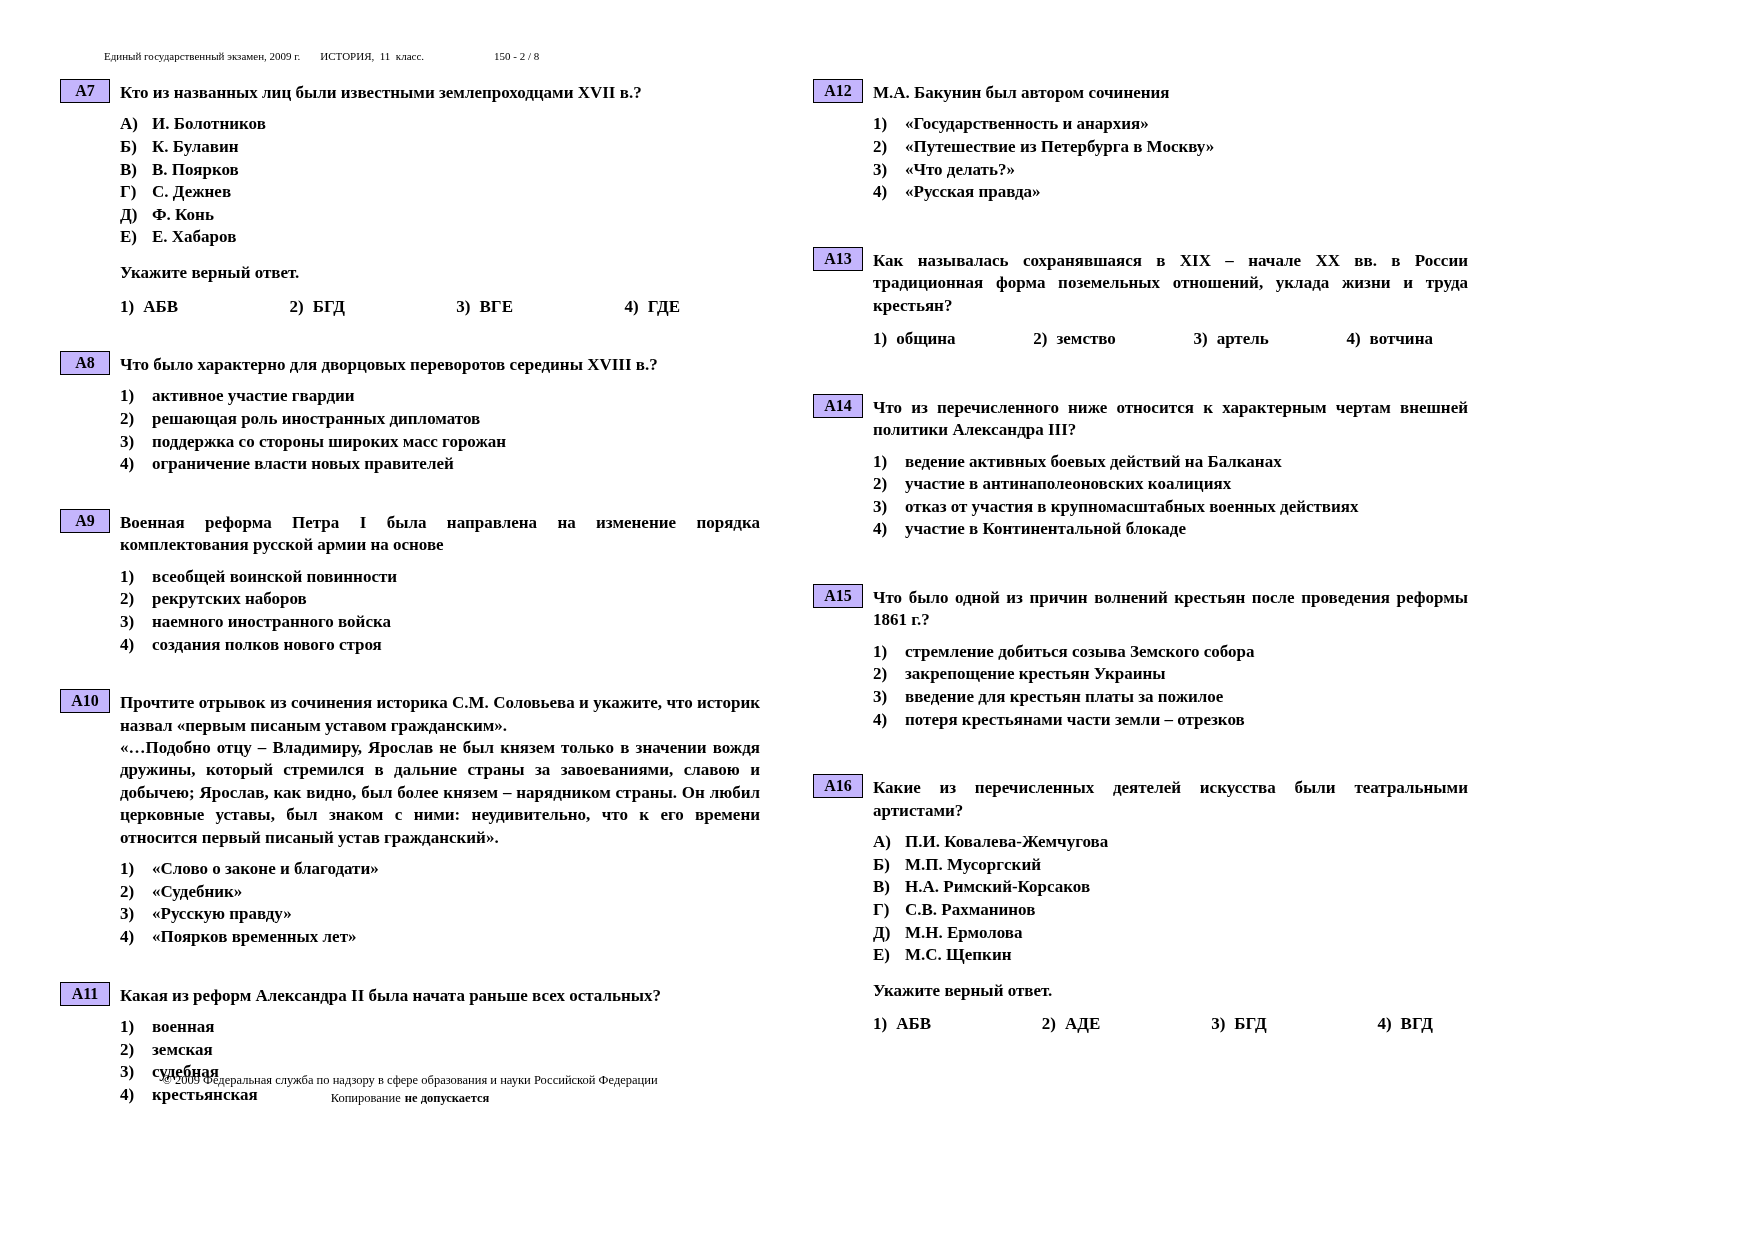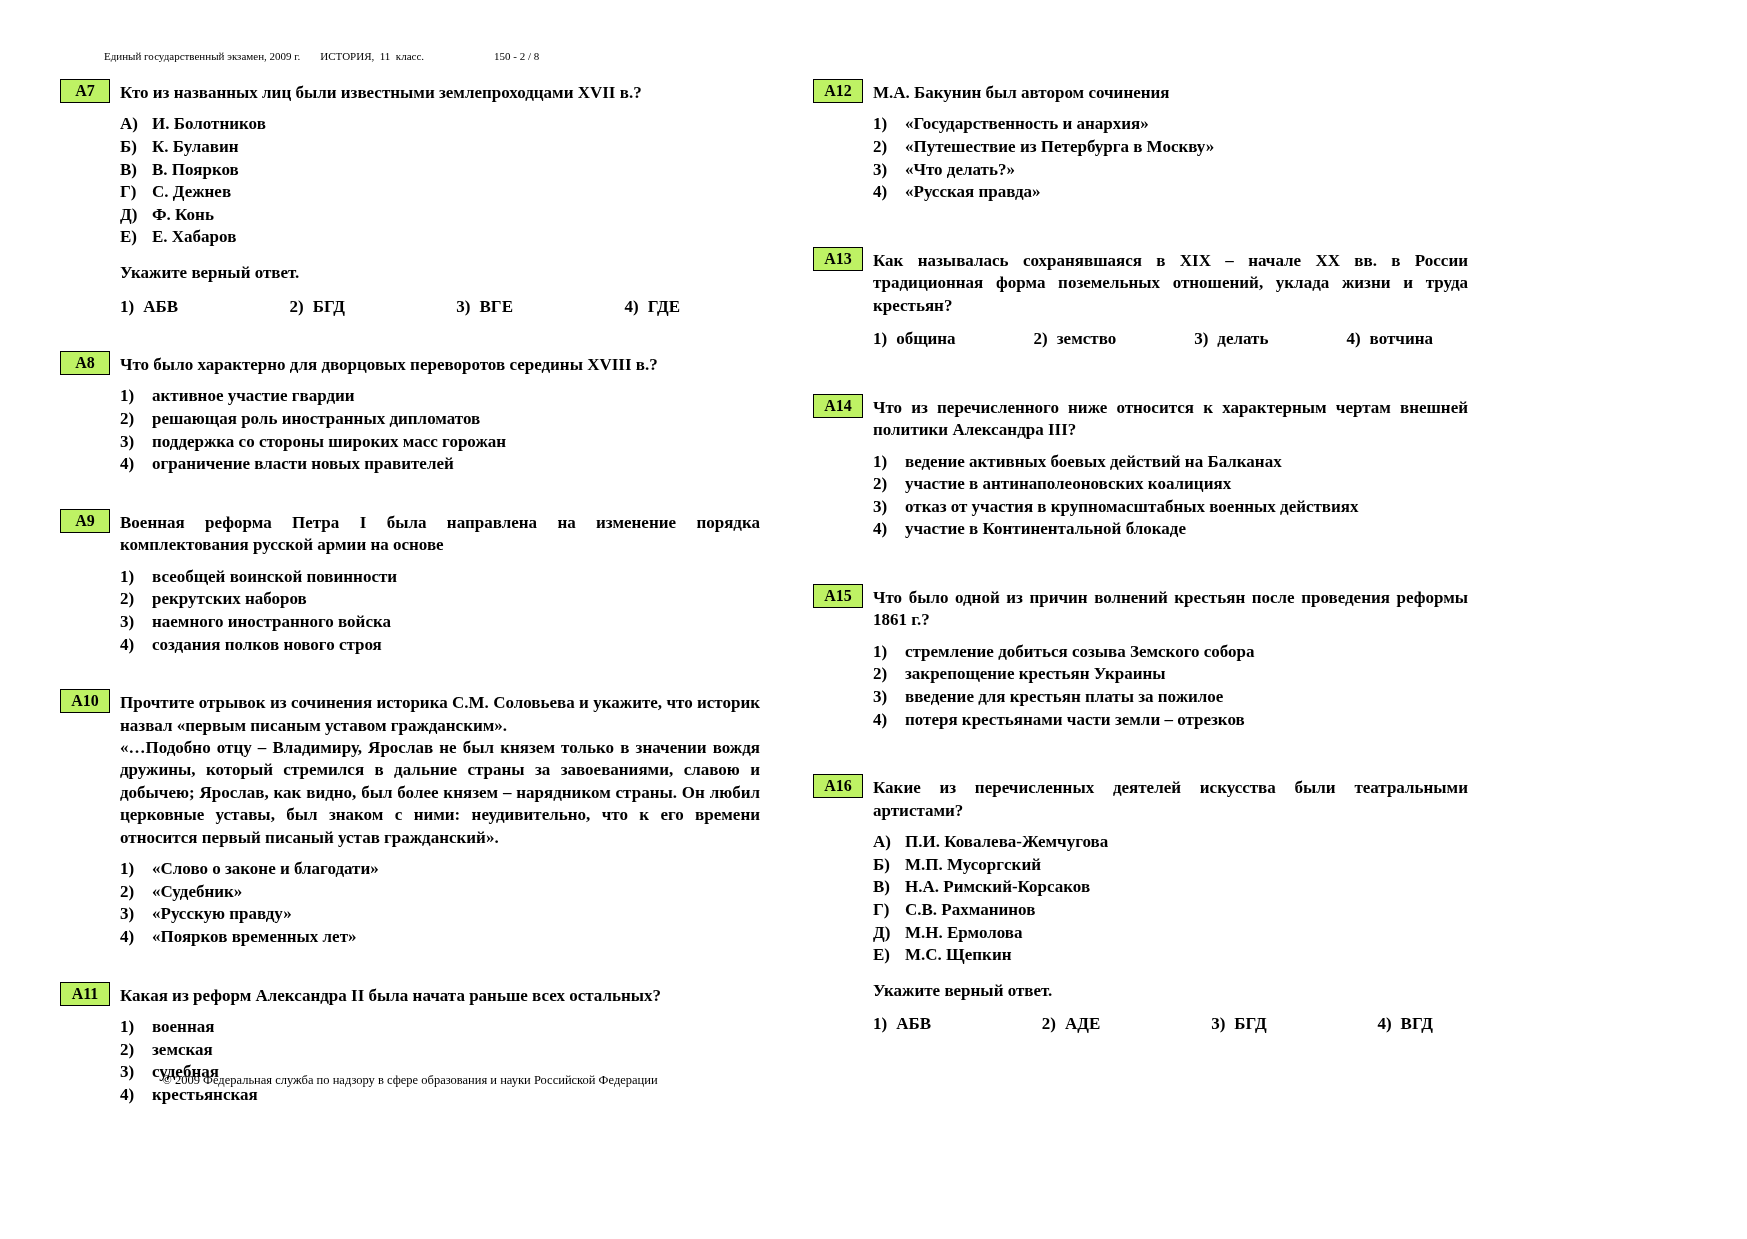--- a/index.html
+++ b/index.html
@@ -22,21 +22,21 @@
   .col-right { left:813px; width:655px; }
 
   .question { display:flex; align-items:flex-start; }
   .col-left  .question { margin-bottom:36px; }
   .col-right .question { margin-bottom:46px; }
 
   .qlabel {
     flex:0 0 50px; width:50px; text-align:center;
     border:1.6px solid #000; font-weight:bold; font-size:16px;
     padding:2px 2px; margin-top:-3px; margin-right:10px;
-    background:#bef264;
+    background:#c4b5fd;
   }
   .qbody { flex:1; min-width:0;font-weight:bold; }
 
   .stem { text-align:justify; line-height:1.32; }
 
   .lettered { margin-top:9px; }
   .options  { margin-top:9px; }
   .opt-row { display:flex; line-height:1.33; }
   .opt-row .num { flex:0 0 32px; }
   .opt-row .txt { flex:1; text-align:left; }
@@ -227,21 +227,21 @@
         </div>
       </div>
     </div>
     <div class="question">
       <div class="qlabel">А13</div>
       <div class="qbody">
         <div class="stem">Как называлась сохранявшаяся в XIX – начале XX вв. в России традиционная форма поземельных отношений, уклада жизни и труда крестьян?</div>
         <div class="answer-row">
           <span class="inline-opt"><span class="inum">1)</span><span class="itxt">община</span></span>
           <span class="inline-opt"><span class="inum">2)</span><span class="itxt">земство</span></span>
-          <span class="inline-opt"><span class="inum">3)</span><span class="itxt">делать</span></span>
+          <span class="inline-opt"><span class="inum">3)</span><span class="itxt">артель</span></span>
           <span class="inline-opt"><span class="inum">4)</span><span class="itxt">вотчина</span></span>
         </div>
       </div>
     </div>
     <div class="question">
       <div class="qlabel">А14</div>
       <div class="qbody">
         <div class="stem">Что из перечисленного ниже относится к характерным чертам внешней политики Александра III?</div>
         <div class="options">
           <div class="opt-row">
@@ -323,13 +323,16 @@
           <span class="inline-opt"><span class="inum">2)</span><span class="itxt">АДЕ</span></span>
           <span class="inline-opt"><span class="inum">3)</span><span class="itxt">БГД</span></span>
           <span class="inline-opt"><span class="inum">4)</span><span class="itxt">ВГД</span></span>
         </div>
       </div>
     </div>
   </div>
 
 <div class="page-footer">
   <div class="line1">© 2009  Федеральная служба по надзору в сфере образования и науки Российской Федерации</div>
+  <div class="line2">
+    <span>Копирование</span><b>не допускается</b>
+  </div>
 </div>
 
 </body></html>

